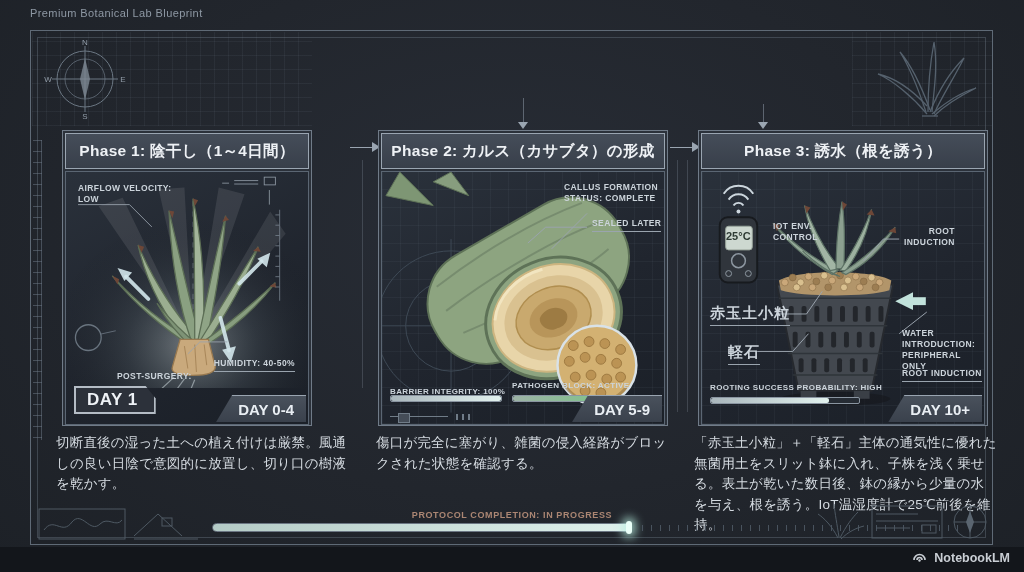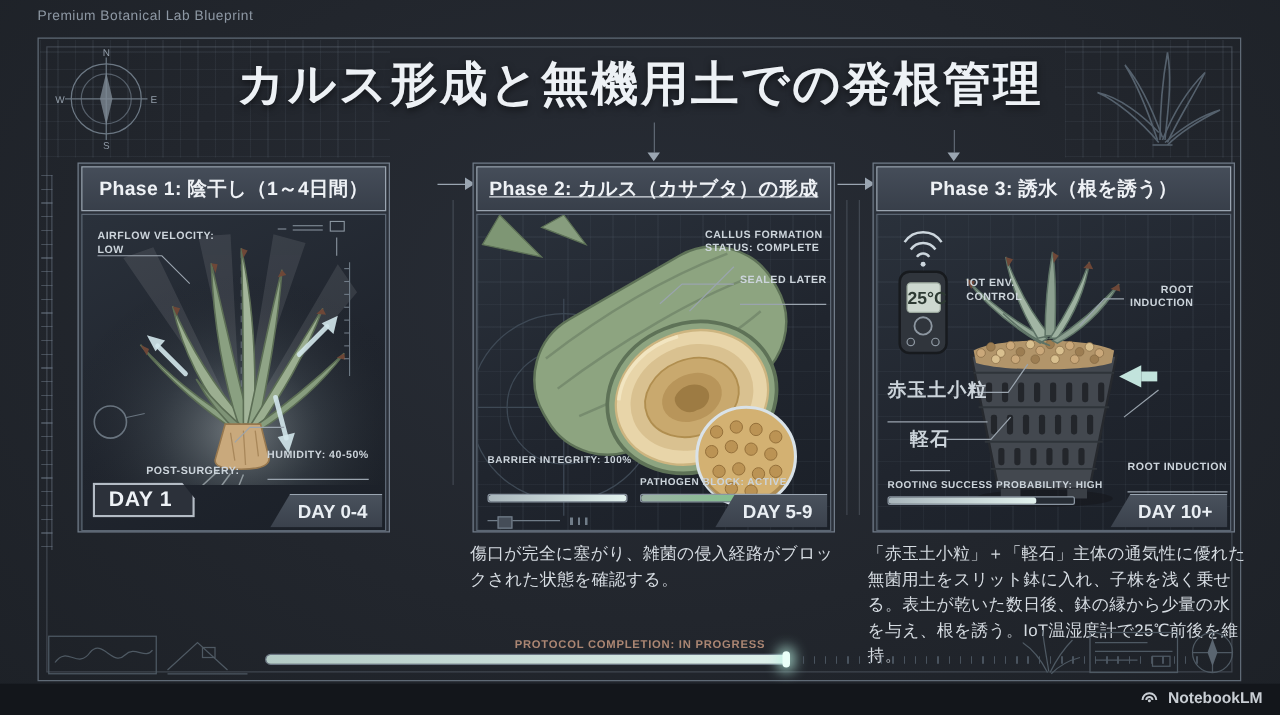--- a/index.html
+++ b/index.html
@@ -31,21 +31,21 @@
   .panel-body { position:relative; height:254px; margin-top:2px; border:1px solid #5b6673; overflow:hidden;
     background:linear-gradient(155deg,#2a313b 0%, #20252e 55%, #1b2028 100%); }
   .panel-body.gridbg::before { content:""; position:absolute; inset:0; pointer-events:none;
     background:
       repeating-linear-gradient(0deg, rgba(120,135,150,.08) 0 1px, transparent 1px 18px),
       repeating-linear-gradient(90deg, rgba(120,135,150,.08) 0 1px, transparent 1px 18px); }
   .panel svg { position:absolute; inset:0; }
 
   .hud { position:absolute; font-size:8.5px; font-weight:bold; letter-spacing:.4px; line-height:1.3;
     color:#ccd4db; text-transform:uppercase; }
-  .hud.u { border-bottom:1px solid #9aa4ae; padding-bottom:14px; }
+  .hud.u { border-bottom:1px solid #9aa4ae; padding-bottom:2px; }
   .hud.jp { text-transform:none; font-size:15px; letter-spacing:1px; }
 
   .day-tab { position:absolute; right:2px; bottom:2px; height:27px; line-height:27px; padding:0 12px 0 22px;
     background:linear-gradient(#49515c,#3a414c); color:#e9eef3; font-weight:bold; font-size:15px;
     clip-path:polygon(16px 0, 100% 0, 100% 100%, 0 100%); border-top:1px solid #9aa5b1; }
   .day-badge-label { position:absolute; left:10px; bottom:42px;margin-left:41px; }
   .day-badge { position:absolute; left:8px; bottom:10px; border:2px solid #b4bcc5; background:#2c313a;
     color:#eef2f6; font-weight:bold; font-size:17px; letter-spacing:.5px; padding:2px 16px 2px 11px;
     clip-path:polygon(0 0, calc(100% - 10px) 0, 100% 45%, 100% 100%, 0 100%); }
 
@@ -73,21 +73,21 @@
   .main-bar { position:absolute; left:212px; top:523px; width:420px; height:9px; background:#2a303a;
     border:1px solid #6b7683; border-radius:5px; }
   .main-bar .fill { position:relative; height:100%; border-radius:5px; background:linear-gradient(90deg,#b4cbc6,#dff1ec); }
   .main-bar .fill::after { content:""; position:absolute; right:-1px; top:-3px; width:6px; height:13px;
     background:#eafff8; border-radius:3px; box-shadow:0 0 10px 4px rgba(185,240,226,.75); }
   .tick-strip { position:absolute; left:642px; top:525px; width:318px; height:6px;
     background:repeating-linear-gradient(90deg, #49535e 0 1px, transparent 1px 9px); }
   .footer-logo { position:absolute; right:14px; top:550px; display:flex; align-items:center; gap:7px;
     font-size:12.5px; font-weight:bold; color:#c9ced4;text-align:right; }
   .temp-readout { position:absolute; left:24px; top:58px; width:19px; text-align:center;
-    font-size:14px; font-weight:bold; color:#2e3b34; }
+    font-size:11px; font-weight:bold; color:#2e3b34; }
 </style>
 </head>
 <body>
 
 <div class="canvas">
 
   <div class="brand">Premium Botanical Lab Blueprint</div>
   <div class="frame"></div>
   <div class="frame-inner"></div>
   <div class="grid-patch" style="left:32px; top:32px; width:280px; height:94px;"></div>
@@ -101,21 +101,20 @@
       <line x1="41" y1="10" x2="41" y2="76"></line>
         <line x1="8" y1="43" x2="74" y2="43"></line>
     </g>
     <polygon points="41,22 46,43 41,64 36,43" fill="#7d8894" opacity=".8"></polygon>
     <text x="41" y="9" text-anchor="middle" font-size="8" fill="#939eaa">N</text>
     <text x="4" y="46" text-anchor="middle" font-size="8" fill="#939eaa">W</text>
     <text x="41" y="83" text-anchor="middle" font-size="8" fill="#939eaa">S</text>
     <text x="79" y="46" text-anchor="middle" font-size="8" fill="#939eaa">E</text>
   </svg>
 
-  <div class="title">カルス形成と無機用土での発根管理</div>
 
   <svg style="position:absolute; left:872px; top:36px;" width="110" height="84" viewBox="0 0 110 84">
     <g stroke="#55616d" fill="none" stroke-width="1.3">
       <path d="M55,78 C40,60 20,44 6,38 C24,42 42,56 55,70"></path>
       <path d="M54,76 C46,52 38,32 28,16 C40,30 50,52 58,74"></path>
       <path d="M56,76 C56,52 58,28 62,6 C66,30 62,54 60,76"></path>
       <path d="M58,76 C66,56 78,36 92,22 C82,42 70,60 62,78"></path>
       <path d="M60,78 C74,66 90,56 104,52 C88,60 72,70 62,80"></path>
       <path d="M50,80 L66,80"></path>
     </g>
@@ -213,21 +212,21 @@
         <div>AIRFLOW VELOCITY:</div>
           <div>LOW</div>
       </div>
       <div class="hud u" style="right:13px; top:186px;">HUMIDITY: 40-50%</div>
       <div class="hud day-badge-label">POST-SURGERY:</div>
       <div class="day-badge">DAY 1</div>
       <div class="day-tab">DAY 0-4</div>
     </div>
   </div>
 
-  <div class="panel" style="left:378px; width:290px;text-decoration:underline;">
+  <div class="panel" style="left:378px; width:290px;">
     <div class="panel-header">Phase 2: カルス（カサブタ）の形成</div>
     <div class="panel-body gridbg">
       <svg viewBox="0 0 286 252">
         <g stroke="#3e4955" fill="none">
           <circle cx="70" cy="156" r="76"></circle>
             <circle cx="70" cy="156" r="46"></circle>
           <line x1="-10" y1="156" x2="158" y2="156"></line>
             <line x1="70" y1="68" x2="70" y2="244"></line>
         </g>
         <circle cx="70" cy="156" r="3" fill="#93a0ac"></circle>
@@ -269,21 +268,21 @@
           <path d="M-34,18 A 38 38 0 0 0 30,22" stroke="#8a6a36" stroke-width="3" fill="none" opacity=".5"></path>
         </g>
         <path d="M208,42 L172,78" stroke="#9aa4ae" fill="none"></path>
         <path d="M208,56 L166,56 L148,72" stroke="#9aa4ae" fill="none"></path>
       </svg>
       <div class="hud" style="left:182px; top:10px; width:96px;">
         <div>CALLUS FORMATION</div>
           <div>STATUS: COMPLETE</div>
       </div>
       <div class="hud u" style="left:210px; top:46px;">SEALED LATER</div>
-      <div class="hud" style="left:8px; bottom:51px; font-size:8px;">BARRIER INTEGRITY: 100%</div>
+      <div class="hud" style="left:8px; bottom:27px; font-size:8px;">BARRIER INTEGRITY: 100%</div>
       <div class="mini-bar" style="left:8px; bottom:22px; width:112px;">
         <div class="fill" style="width: 100%;"></div>
       </div>
       <div class="hud" style="left:130px; bottom:33px; font-size:8px;">PATHOGEN BLOCK: ACTIVE</div>
       <div class="mini-bar green" style="left:130px; bottom:22px; width:112px;">
         <div class="fill" style="width: 93%;"></div>
       </div>
       <div class="slider-decor"></div>
       <div class="day-tab">DAY 5-9</div>
     </div>
@@ -382,29 +381,35 @@
       <div class="hud" style="left:71px; top:49px;">
         <div>IoT ENV.</div>
           <div>CONTROL</div>
       </div>
       <div class="hud" style="left:202px; top:54px;text-align:right;">
         <div>ROOT</div>
           <div>INDUCTION</div>
       </div>
       <div class="hud jp u" style="left:8px; top:131px;">赤玉土小粒</div>
       <div class="hud jp u" style="left:26px; top:170px;">軽石</div>
+      <div class="hud" style="left:200px; top:156px; width:84px;">
+        <div>WATER</div>
+          <div>INTRODUCTION:</div>
+          <div>PERIPHERAL ONLY</div>
+      </div>
       <div class="hud u" style="left:200px; top:196px;">ROOT INDUCTION</div>
       <div class="hud" style="left:8px; bottom:31px; font-size:8px;">ROOTING SUCCESS PROBABILITY: HIGH</div>
       <div class="mini-bar" style="left:8px; bottom:20px; width:150px;">
         <div class="fill" style="width: 80%;"></div>
       </div>
       <div class="day-tab">DAY 10+</div>
     </div>
   </div>
 
+  <div class="desc" style="left:56px; width:298px;">切断直後の湿った土への植え付けは厳禁。風通しの良い日陰で意図的に放置し、切り口の樹液を乾かす。</div>
   <div class="desc" style="left:376px; width:300px;">傷口が完全に塞がり、雑菌の侵入経路がブロックされた状態を確認する。</div>
   <div class="desc" style="left:694px; width:304px;">「赤玉土小粒」＋「軽石」主体の通気性に優れた無菌用土をスリット鉢に入れ、子株を浅く乗せる。表土が乾いた数日後、鉢の縁から少量の水を与え、根を誘う。IoT温湿度計で25℃前後を維持。</div>
 
   <svg style="position:absolute; left:38px; top:506px;" width="166" height="38" viewBox="0 0 166 38">
     <g stroke="#4e5963" fill="none">
       <rect x="1" y="3" width="86" height="30"></rect>
       <path d="M6,24 C16,10 24,30 34,16 C44,4 52,28 62,18 C70,10 78,22 84,14"></path>
       <path d="M96,30 L120,8 L144,30"></path>
       <rect x="124" y="12" width="10" height="8"></rect>
       <line x1="96" y1="33" x2="160" y2="33"></line>

